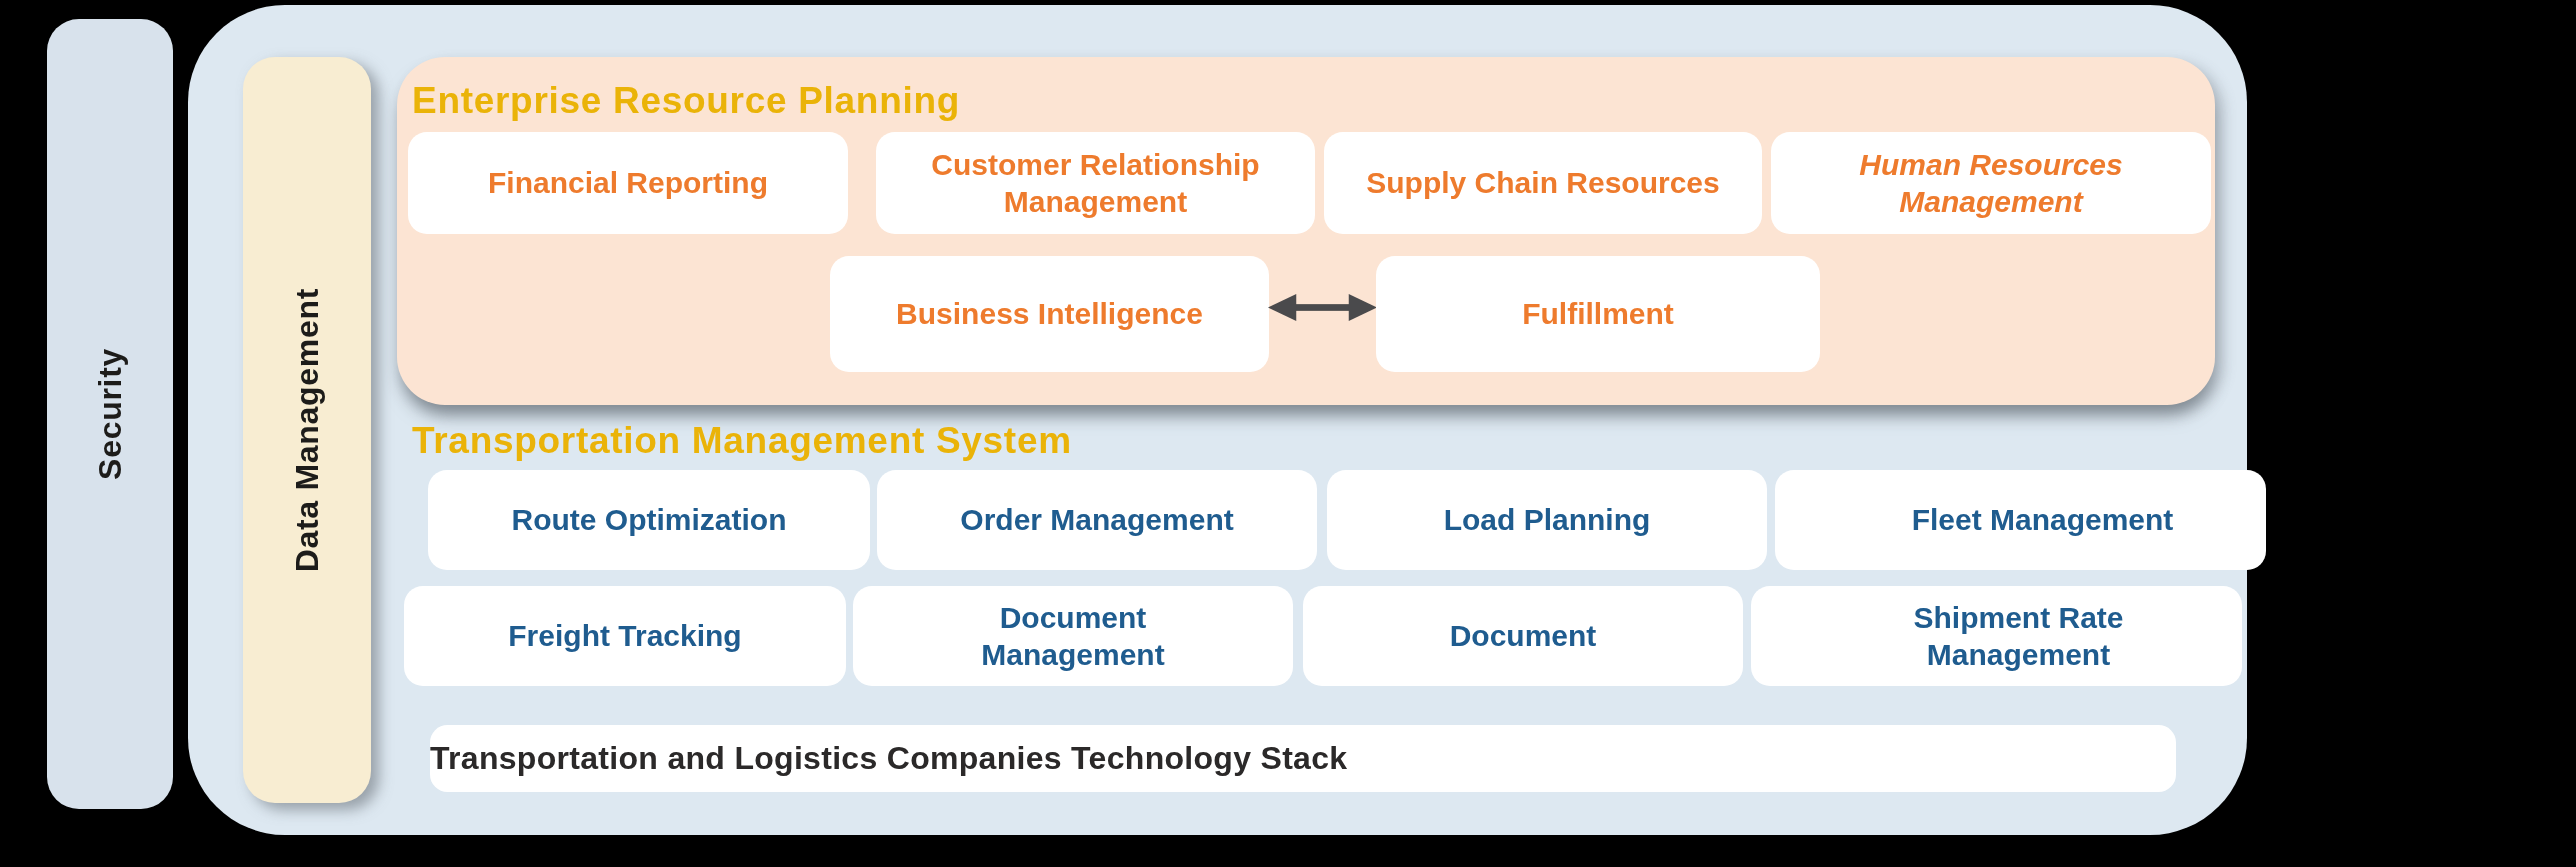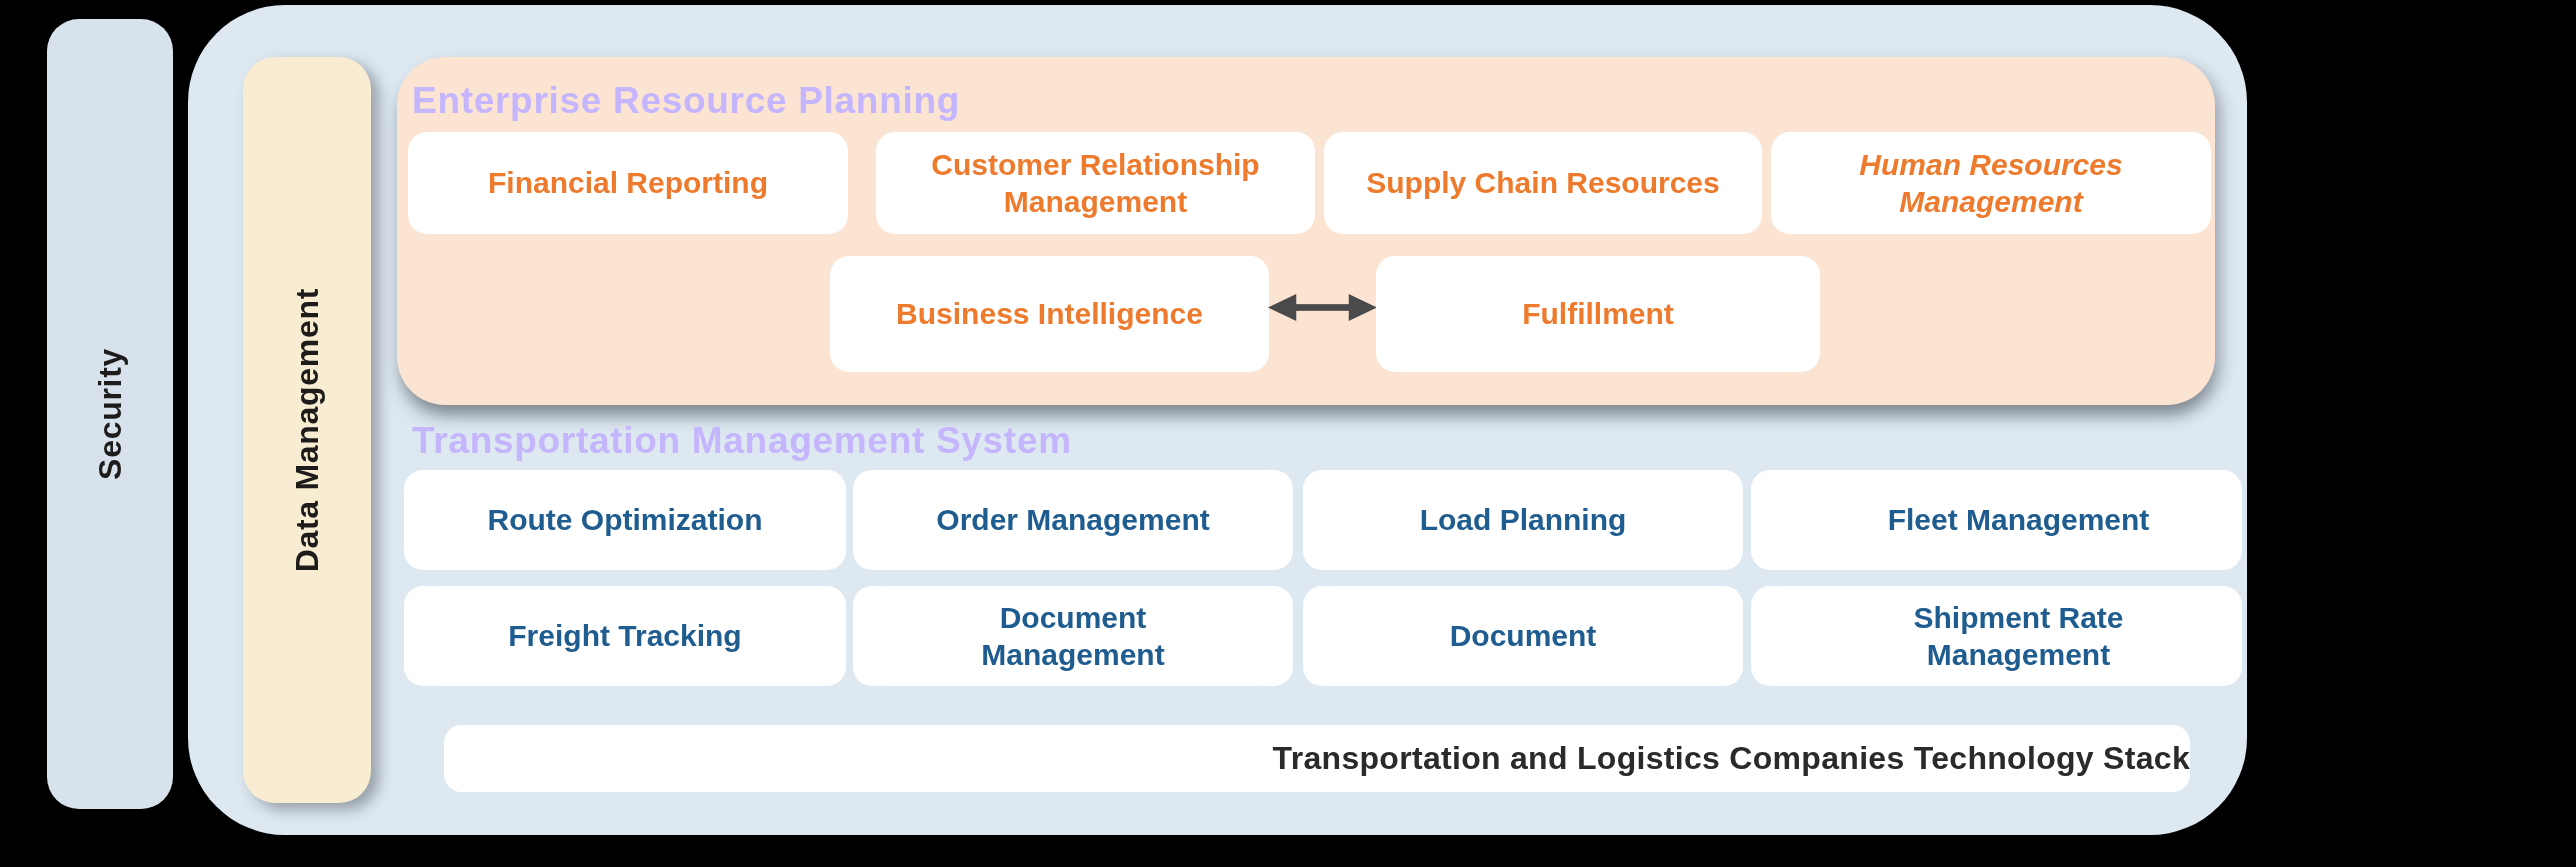--- a/index.html
+++ b/index.html
@@ -39,21 +39,21 @@
   }
 
   
   .erp-panel{
     left:397px;top:57px;width:1818px;height:348px;
     background:#fce4d3;border-radius:48px;
     box-shadow:0 13.4px 17.5px -4px rgba(96,104,112,0.65),8px 6.7px 13.4px rgba(96,104,112,0.30);
   }
 
   .section-title{
-    font-size:37px;font-weight:700;color:#c4b5fd;letter-spacing:0.7px;
+    font-size:37px;font-weight:700;color:#eab308;letter-spacing:0.7px;
     line-height:1;white-space:nowrap;
   }
   .erp-title{left:412px;top:82px;}
   .tms-title{left:412px;top:422px;}
 
   .node{
     background:#fff;border-radius:19px;
     display:flex;align-items:center;justify-content:center;
     text-align:center;
   }
@@ -70,33 +70,33 @@
   .erp-b1{left:408px;width:440px;}
   .erp-b2{left:876px;width:439px;}
   .erp-b3{left:1324px;width:438px;}
   .erp-b4{left:1771px;width:440px;font-style:italic;}
   
   .erp-r2{top:256px;height:116px;}
   .erp-b5{left:830px;width:439px;}
   .erp-b6{left:1376px;width:444px;}
 
   
-  .tms-r1{top:470px;height:100px;}
+  .tms-r1{top:470px;height:100px;margin-left:24px;}
   .tms-r2{top:586px;height:100px;}
   .tms-c1{left:404px;width:442px;}
   .tms-c2{left:853px;width:440px;}
   .tms-c3{left:1303px;width:440px;}
   .tms-c4{left:1751px;width:447px;padding-left:44px;}
 
   .arrow-wrap{left:1268px;top:294px;width:109px;height:27px;}
 
   .footer-bar{
     left:430px;top:725px;width:1746px;height:67px;
     background:#fff;border-radius:17.5px;
-    display:flex;align-items:center;justify-content:flex-end;margin-left:14px;
+    display:flex;align-items:center;justify-content:flex-start;
   }
   .footer-bar .lbl{
     font-size:32px;font-weight:700;color:#2b2929;letter-spacing:0.3px;
     white-space:nowrap;
   }
 </style>
 </head>
 <body>
 
 <div class="abs security-bar">

